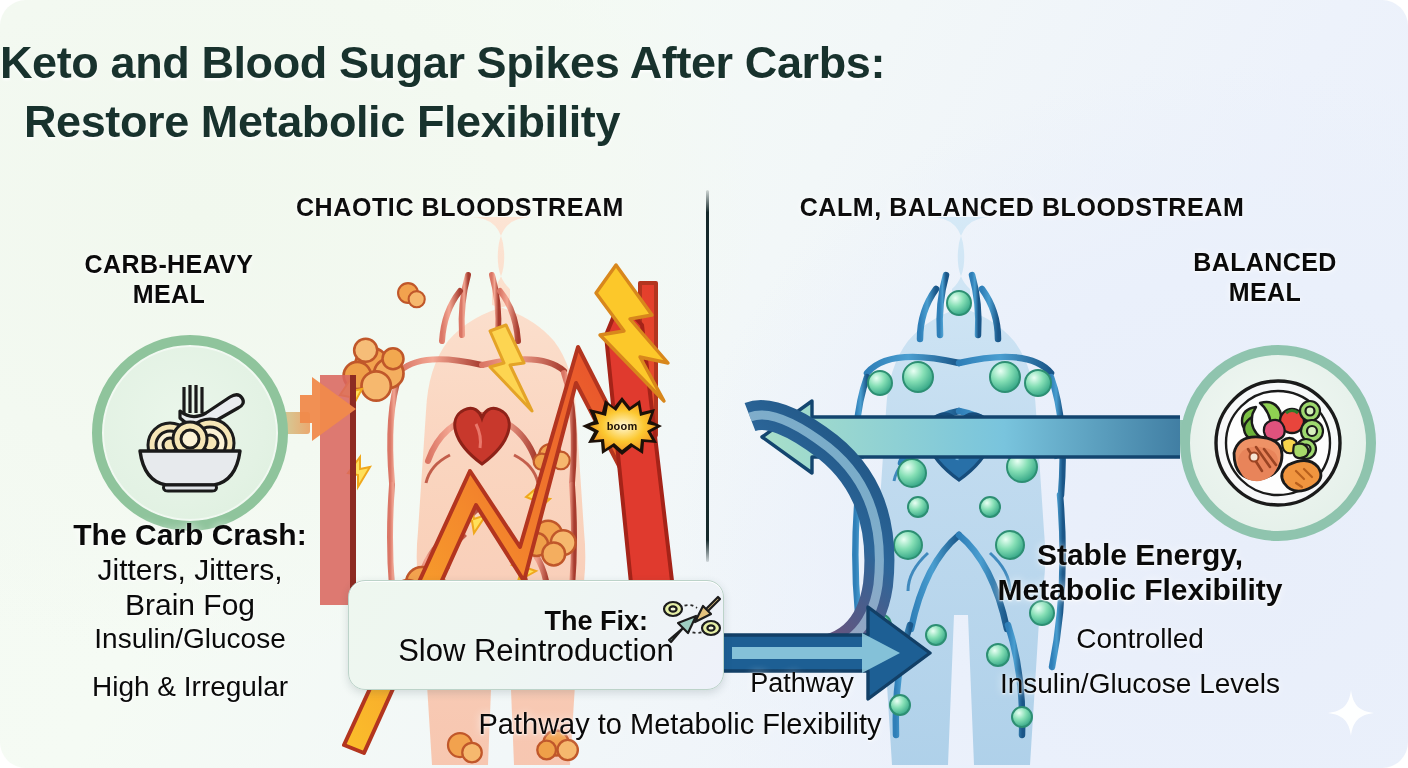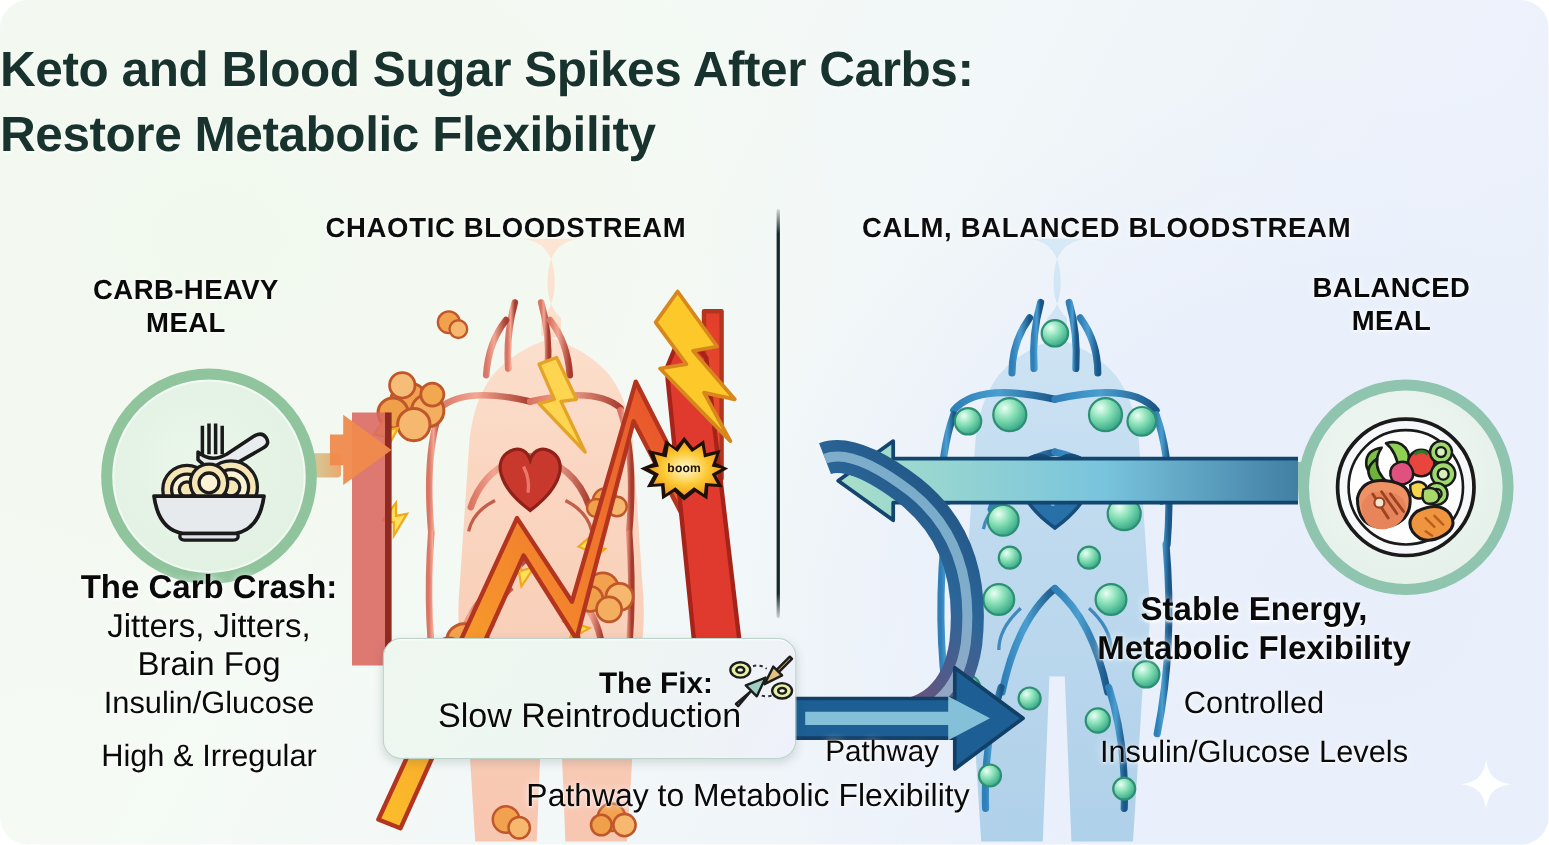--- a/index.html
+++ b/index.html
@@ -19,30 +19,30 @@
 
   
   .title{
     position:absolute;left:0;right:0;top:34px;
     text-align:left;
     font-size:45px;font-weight:bold;line-height:1.30;
     color:#18322d;
     letter-spacing:-0.4px;
     text-shadow:0 2px 3px rgba(255,255,255,.85);
   }
-  .title .l2{display:block;}
+  .title .l2{display:block;margin-left:24px;}
 
   
   .caps{
     position:absolute;font-size:25px;font-weight:bold;color:#0d0d0d;
     letter-spacing:.6px;text-align:center;
     text-shadow:0 1px 2px rgba(255,255,255,.95),0 0 7px rgba(255,255,255,.9);
   }
   #cap-chaotic{left:210px;top:193px;width:500px;}
-  #cap-calm{left:706px;top:193px;width:600px;}
+  #cap-calm{left:722px;top:193px;width:600px;}
 
   .meal-label{
     position:absolute;font-size:25px;font-weight:bold;color:#0a0a0a;
     text-align:center;line-height:1.18;letter-spacing:.4px;
     text-shadow:0 1px 2px rgba(255,255,255,.95),0 0 7px rgba(255,255,255,.9);
   }
   #lbl-carb{left:40px;top:250px;width:258px;}
   #lbl-bal{left:1140px;top:248px;width:250px;}
 
   

